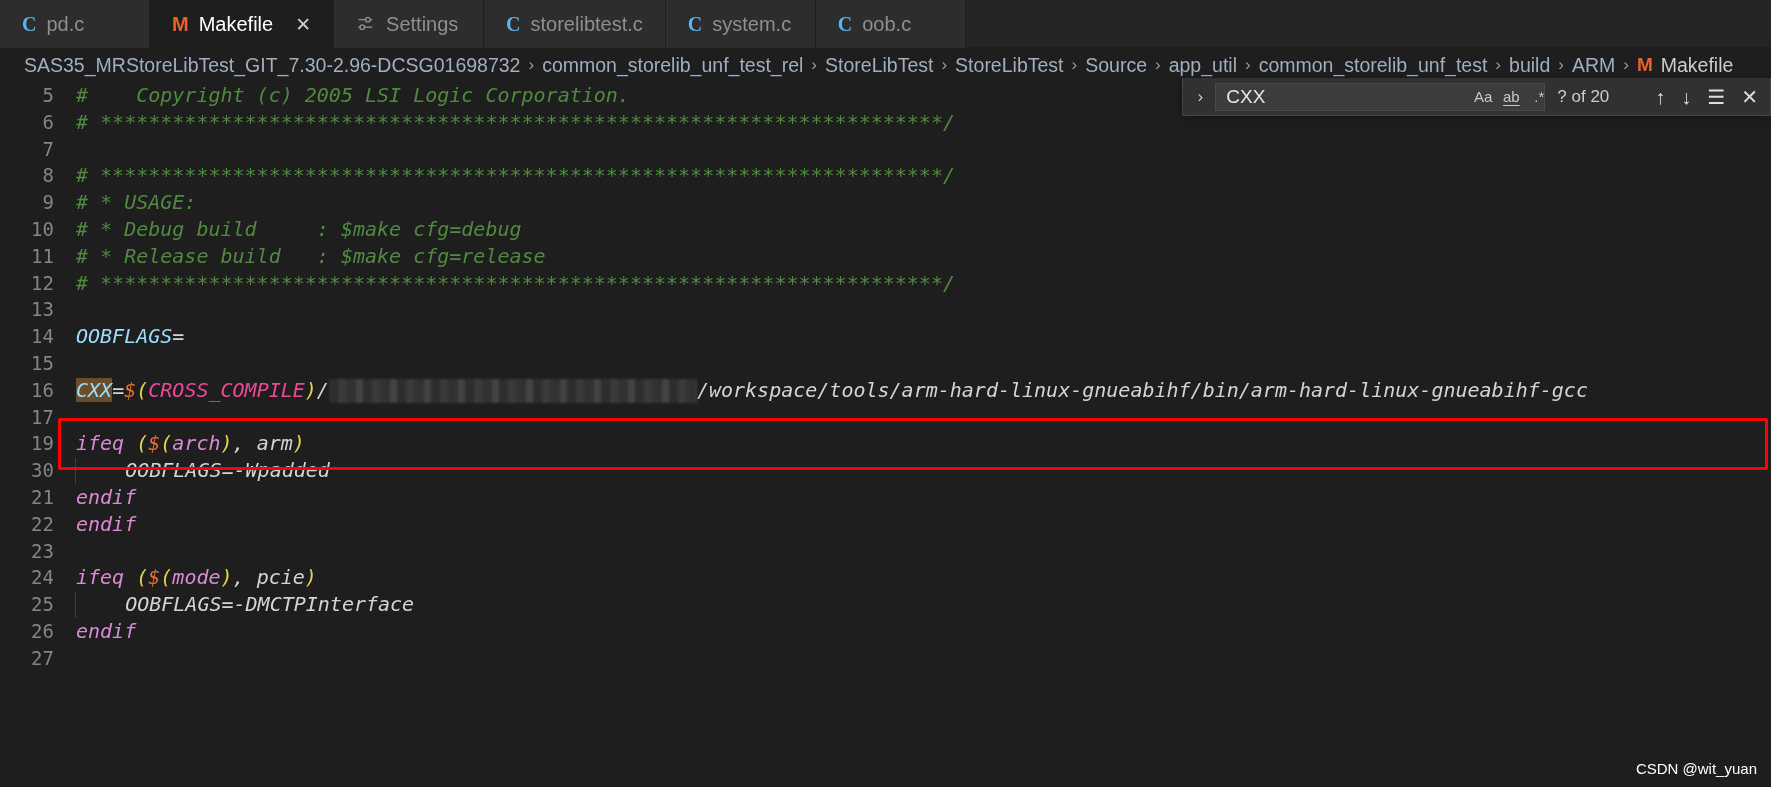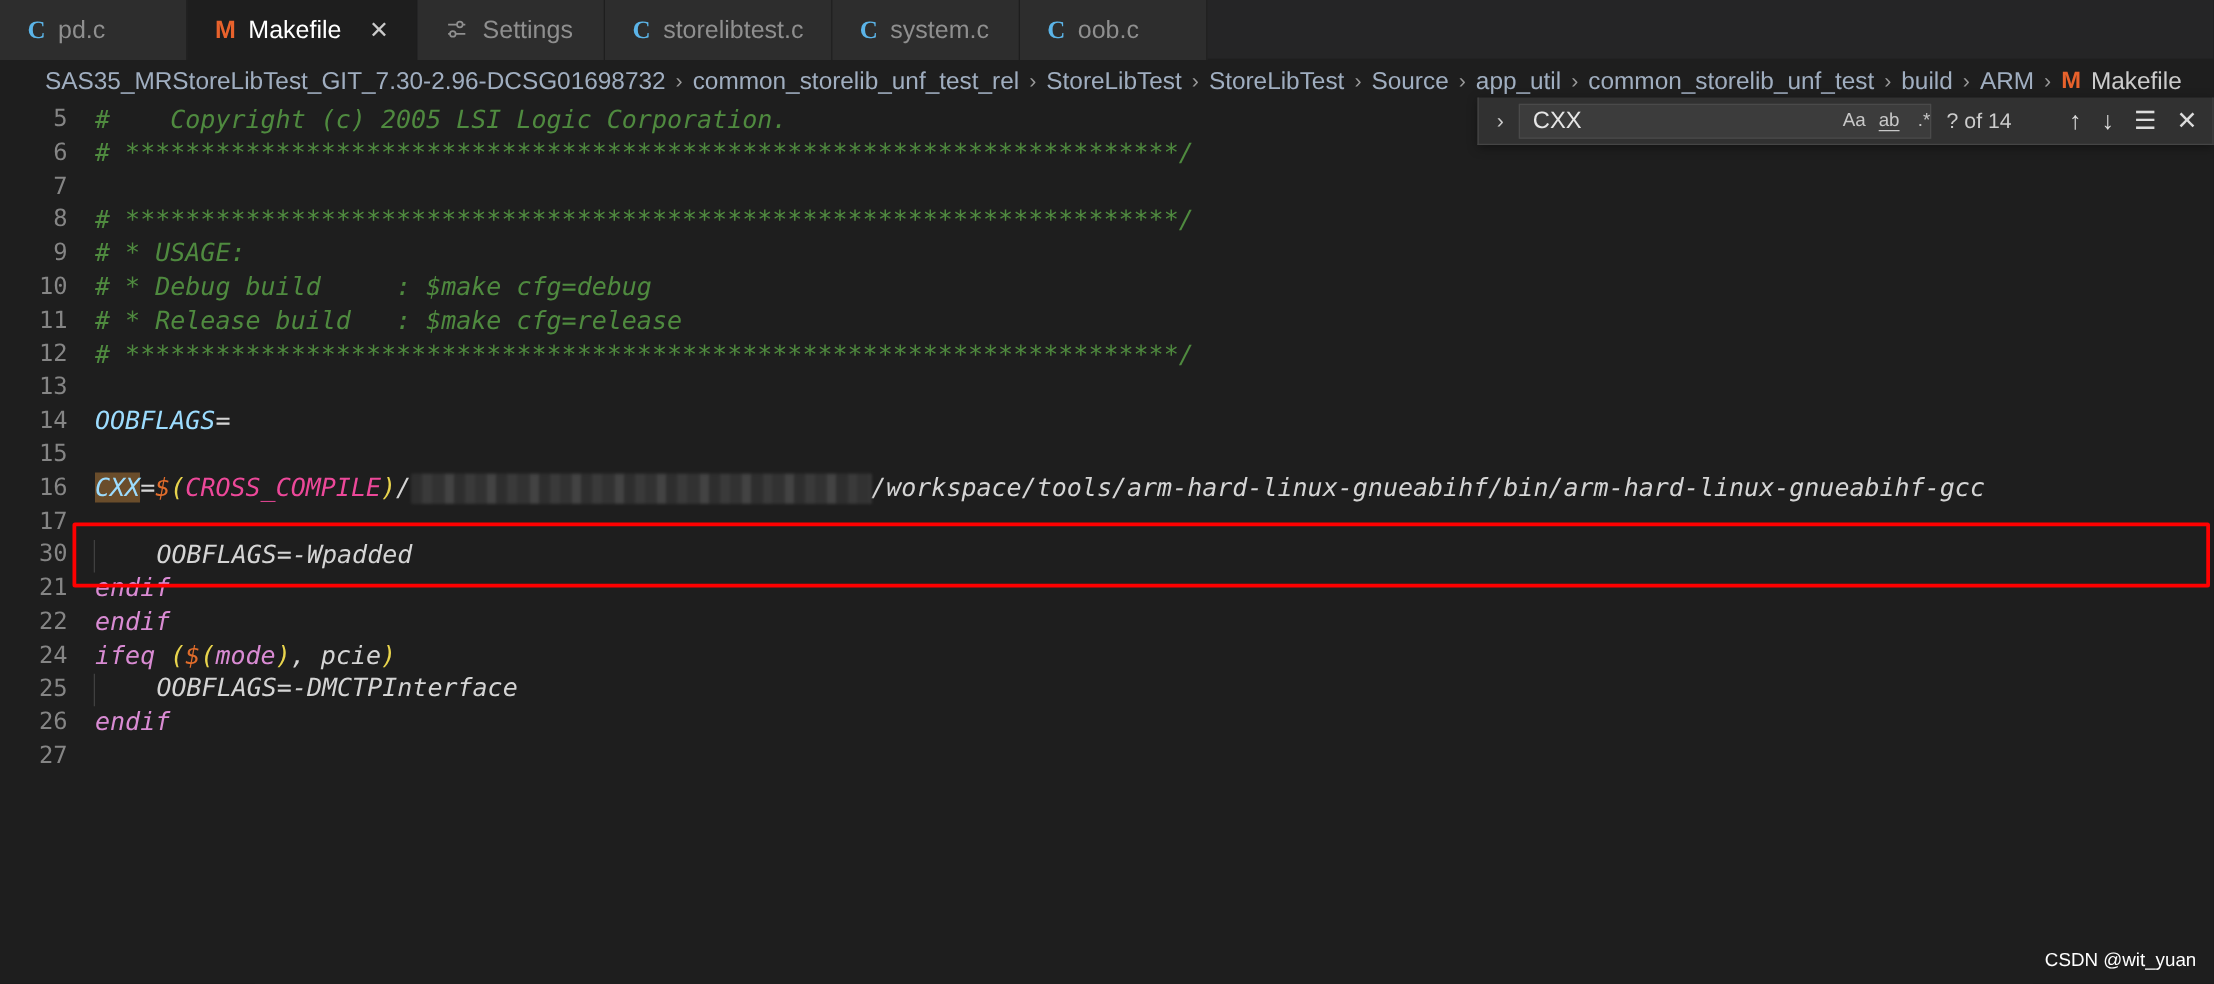--- a/index.html
+++ b/index.html
@@ -34,21 +34,21 @@
   .tab .label { flex: 1 1 auto; }
   .tab .closex {
     color: #d4d4d4; font-size: 19px; line-height: 1;
     margin-left: 12px; opacity: .95;
   }
   .gearwrap { display: inline-flex; align-items: center; }
 
   
   .breadcrumb {
     display: flex; align-items: center; height: 34px;
-    padding-left: 36px; background: #1e1e1e;
+    padding-left: 24px; background: #1e1e1e;
     font-size: 19.5px; color: #a9b7c6; white-space: nowrap;
   }
   .crumb { color: #a0aec0; cursor: pointer; }
   .crumb.last { color: #cccccc; display: inline-flex; align-items: center; gap: 8px; }
   .sep { color: #9a9a9a; margin: 0 8px; font-size: 17px; }
 
   
   .editor {
     position: relative;
     font-family: "DejaVu Sans Mono", monospace;
@@ -256,30 +256,38 @@
       </div>
       <div class="coderow">
         <div class="gutter">16</div>
         <div class="codetext"><span class="searchhit">CXX</span><span class="tok-op">=</span><span class="tok-dollar">$</span><span class="tok-paren">(</span><span class="tok-ident">CROSS_COMPILE</span><span class="tok-paren">)</span><span class="tok-plain">/</span><span class="blurbox" style="width: 368px;"></span><span class="tok-plain">/workspace/tools/arm-hard-linux-gnueabihf/bin/arm-hard-linux-gnueabihf-gcc</span></div>
       </div>
       <div class="coderow">
         <div class="gutter">17</div>
         <div class="codetext"></div>
       </div>
       <div class="coderow">
+        <div class="gutter">19</div>
+        <div class="codetext"><span class="tok-kw">ifeq</span><span class="tok-plain"> </span><span class="tok-paren">(</span><span class="tok-dollar">$</span><span class="tok-paren">(</span><span class="tok-kw">arch</span><span class="tok-paren">)</span><span class="tok-plain">, arm</span><span class="tok-paren">)</span></div>
+      </div>
+      <div class="coderow">
         <div class="gutter">30</div>
         <div class="codetext"><span class="indentguide"></span><span class="tok-plain">    OOBFLAGS=-Wpadded</span></div>
       </div>
       <div class="coderow">
         <div class="gutter">21</div>
         <div class="codetext"><span class="tok-kw">endif</span></div>
       </div>
       <div class="coderow">
         <div class="gutter">22</div>
         <div class="codetext"><span class="tok-kw">endif</span></div>
+      </div>
+      <div class="coderow">
+        <div class="gutter">23</div>
+        <div class="codetext"></div>
       </div>
       <div class="coderow">
         <div class="gutter">24</div>
         <div class="codetext"><span class="tok-kw">ifeq</span><span class="tok-plain"> </span><span class="tok-paren">(</span><span class="tok-dollar">$</span><span class="tok-paren">(</span><span class="tok-kw">mode</span><span class="tok-paren">)</span><span class="tok-plain">, pcie</span><span class="tok-paren">)</span></div>
       </div>
       <div class="coderow">
         <div class="gutter">25</div>
         <div class="codetext"><span class="indentguide"></span><span class="tok-plain">    OOBFLAGS=-DMCTPInterface</span></div>
       </div>
       <div class="coderow">
@@ -297,21 +305,21 @@
   <div class="findwidget">
     <span class="find-toggle">›</span>
     <div class="find-inputbox">
       <input type="text" value="CXX" placeholder="Find" style="">
       <div class="find-opts">
         <span class="opt">Aa</span>
         <span class="opt" style="text-decoration:underline; text-underline-offset:3px;">ab</span>
         <span class="opt">.*</span>
       </div>
     </div>
-    <span class="find-count">? of 14</span>
+    <span class="find-count">? of 20</span>
     <div class="find-actions">
       <span class="fa-btn">↑</span>
       <span class="fa-btn">↓</span>
       <span class="fa-btn">☰</span>
       <span class="fa-btn">✕</span>
     </div>
   </div>
 
   <div class="watermark">CSDN @wit_yuan</div>
 </div>

